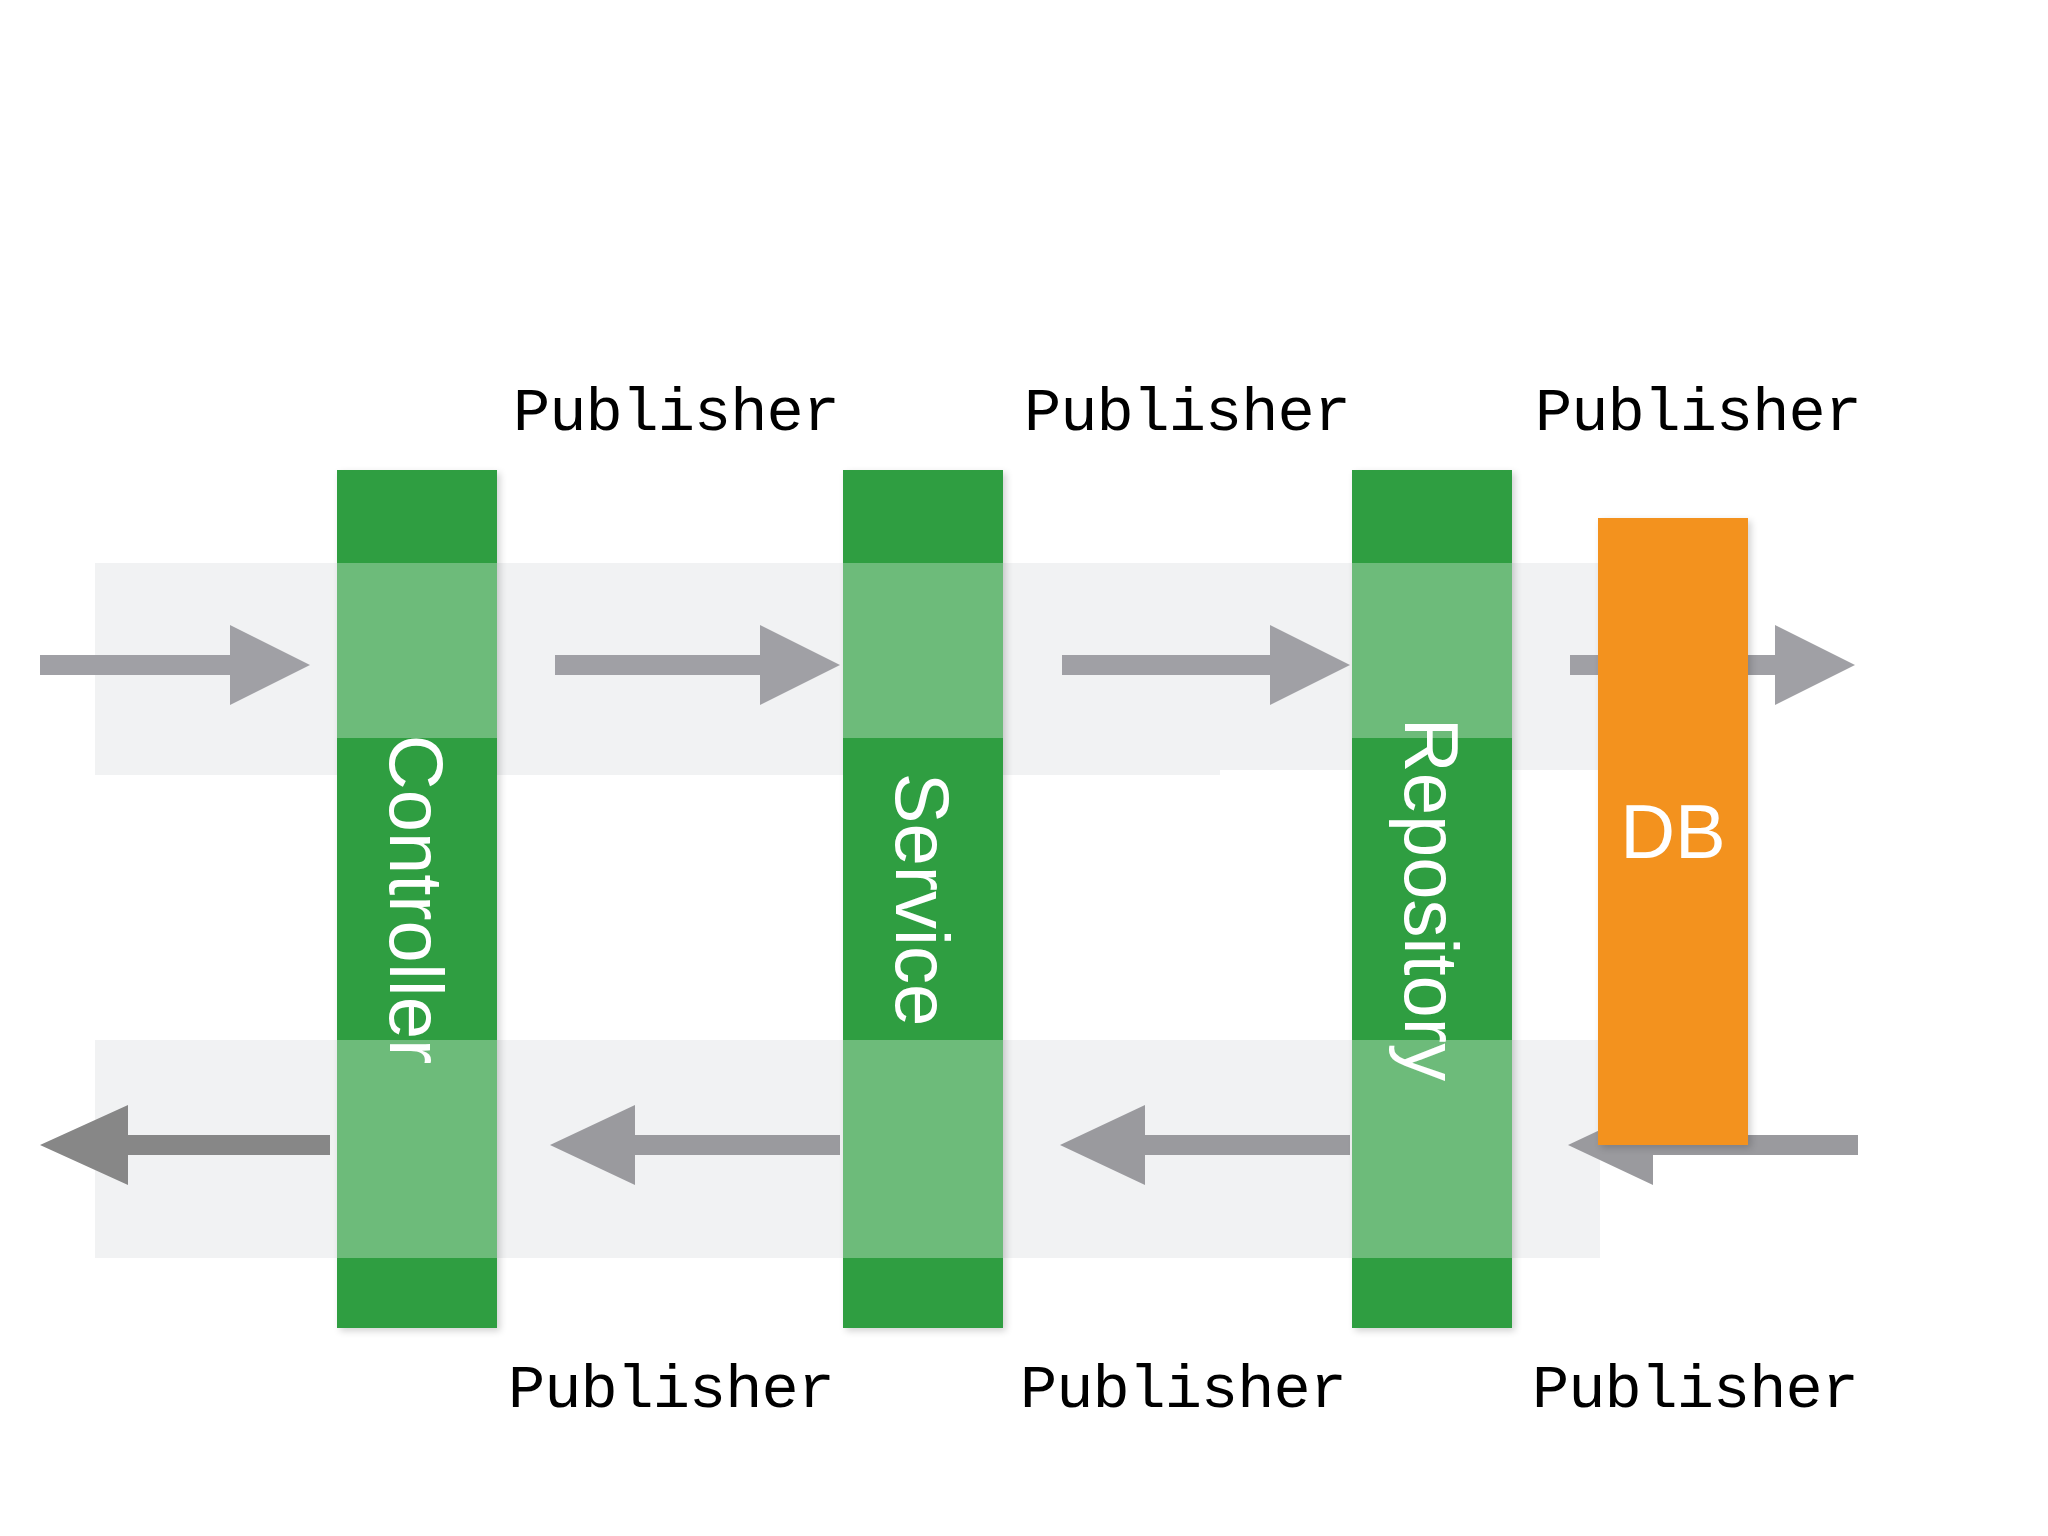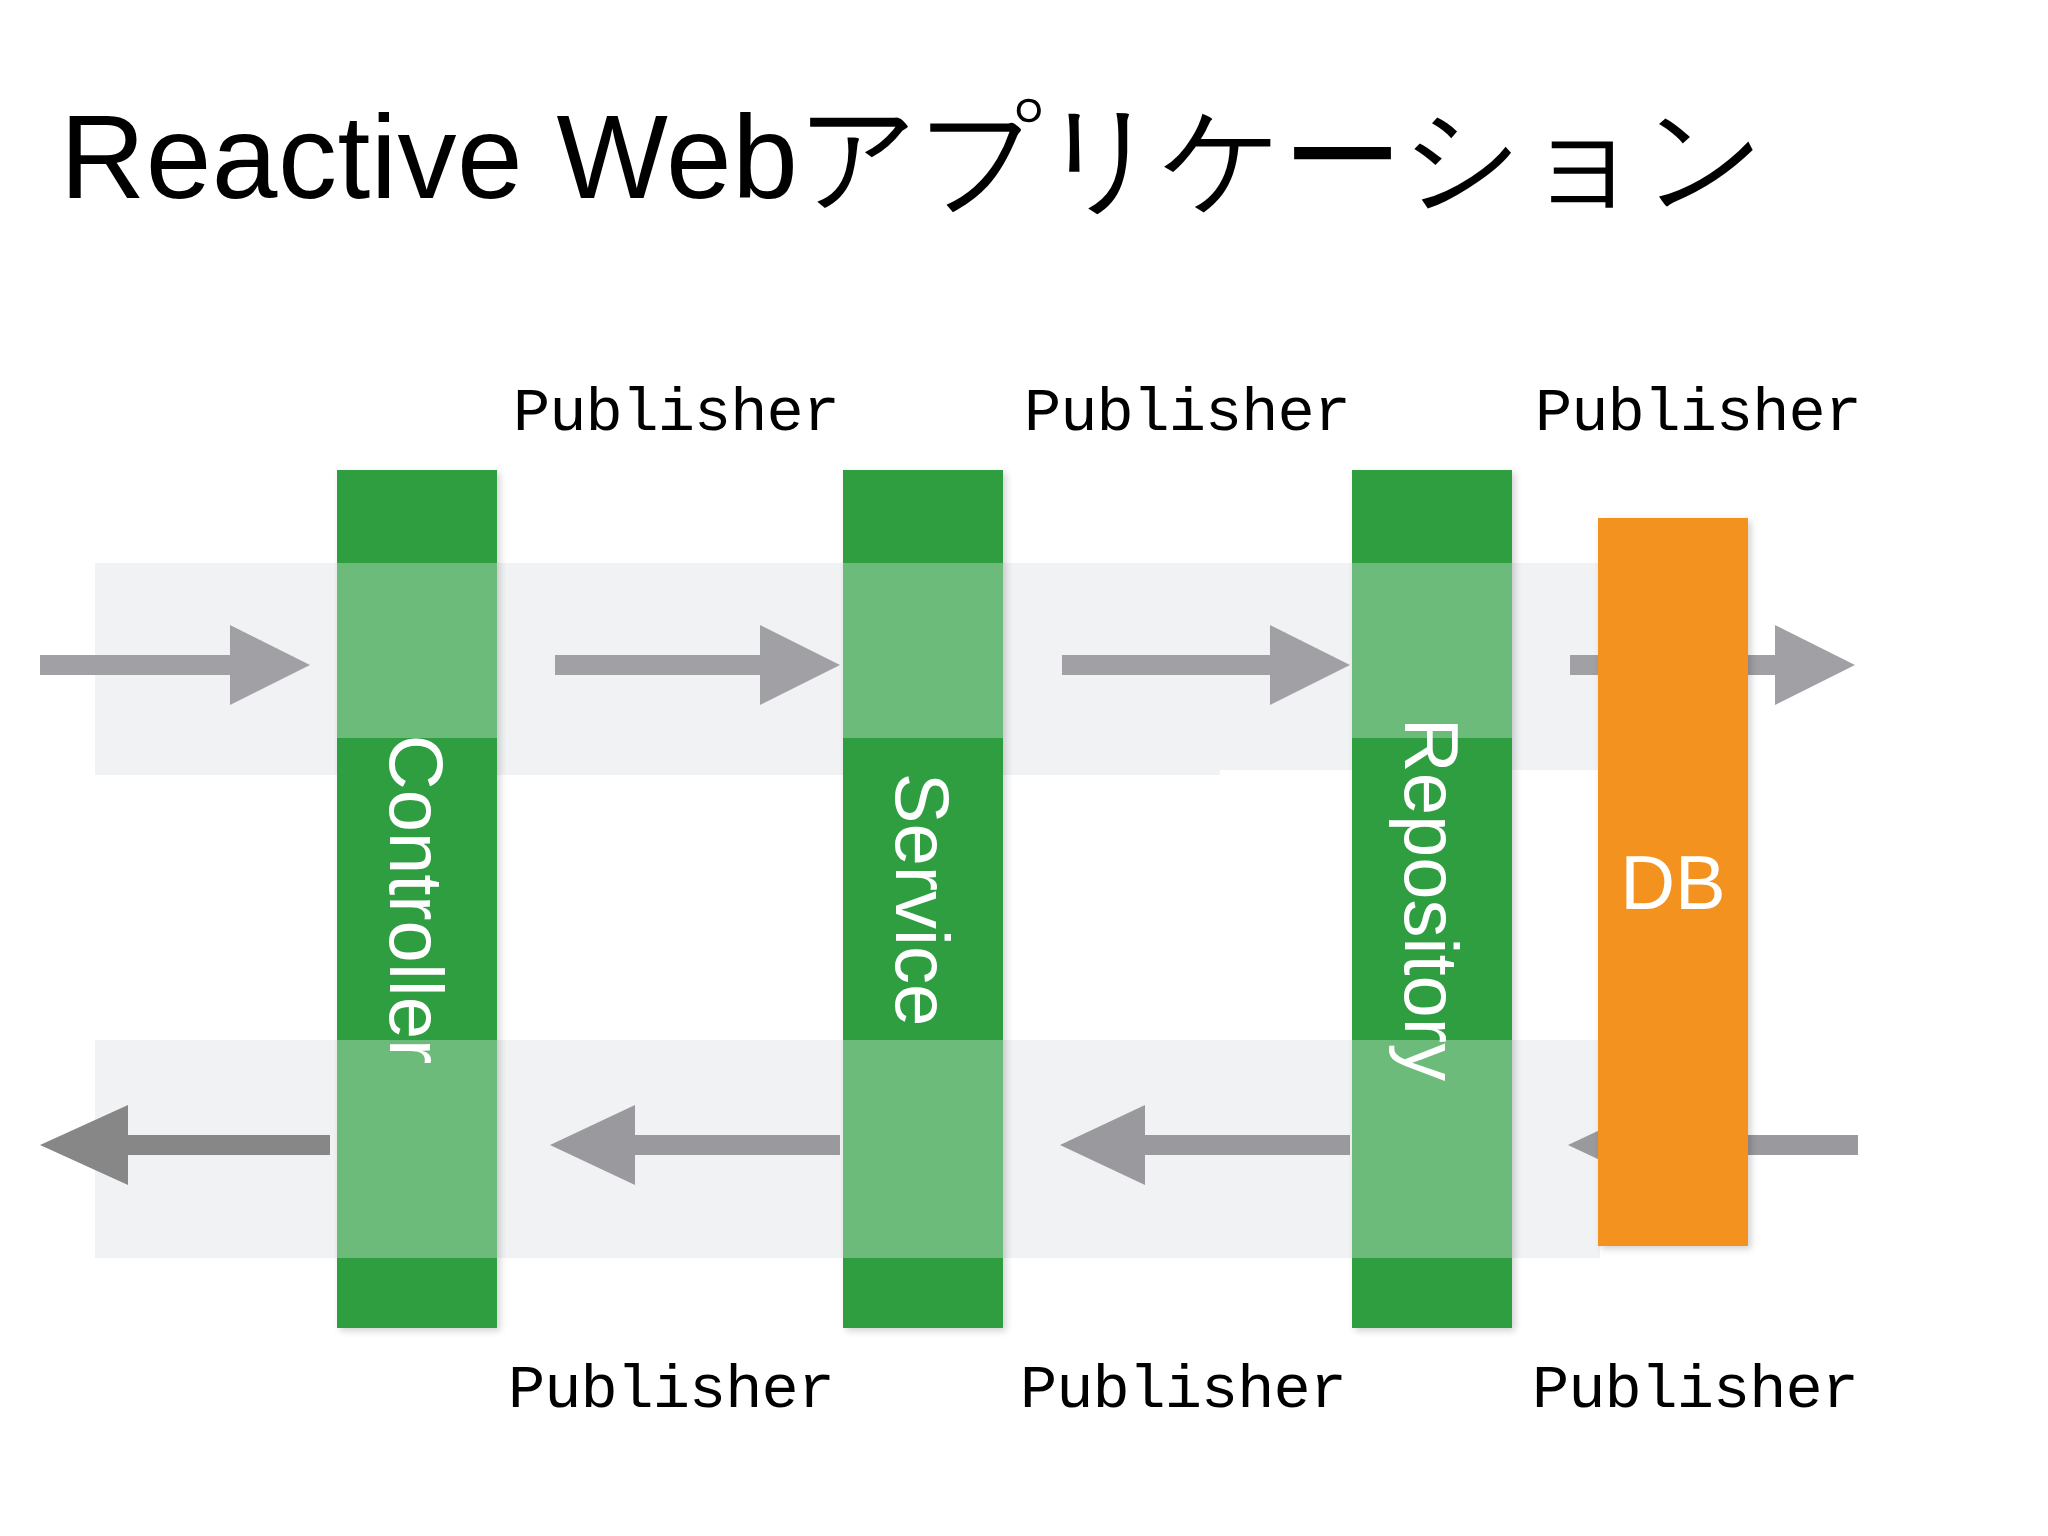--- a/index.html
+++ b/index.html
@@ -104,40 +104,39 @@
     justify-content: center;
     color: #ffffff;
     font-size: 76px;
     font-weight: 400;
   }
 
   #node-controller { left: 337px;  top: 470px;  width: 160px;  height: 858px; }
   #node-service    { left: 843px;  top: 470px;  width: 160px;  height: 858px; }
   #node-repository { left: 1352px; top: 470px;  width: 160px;  height: 858px; }
   #node-db {
-    left: 1598px; top: 518px; width: 150px; height: 728px;
+    left: 1598px; top: 518px; width: 150px; height: 627px;
   }
   #node-db .fill { background: #f3921e; }
 
   
   .pub-label {
     position: absolute;
     color: #000000;
     font-family: Liberation Mono, monospace;
     font-size: 62px;
     white-space: nowrap;
     letter-spacing: -1px;
   }
 </style>
 </head>
 <body>
 
 <div id="canvas">
 
-  <div id="title">Reactive Webアプリケーション</div>
 
   <div class="flow-band" id="band-top"></div>
   <div class="flow-band" id="band-bottom"></div>
   <div id="band-white-patch"></div>
 
   <div class="arrow" style="left:40px; top:615px; width:270px;">
     <svg width="270" height="100" viewBox="0 0 270 100">
       <polygon points="0,40 190,40 190,10 270,50 190,90 190,60 0,60" fill="#a0a0a5"></polygon>
     </svg>
   </div>

